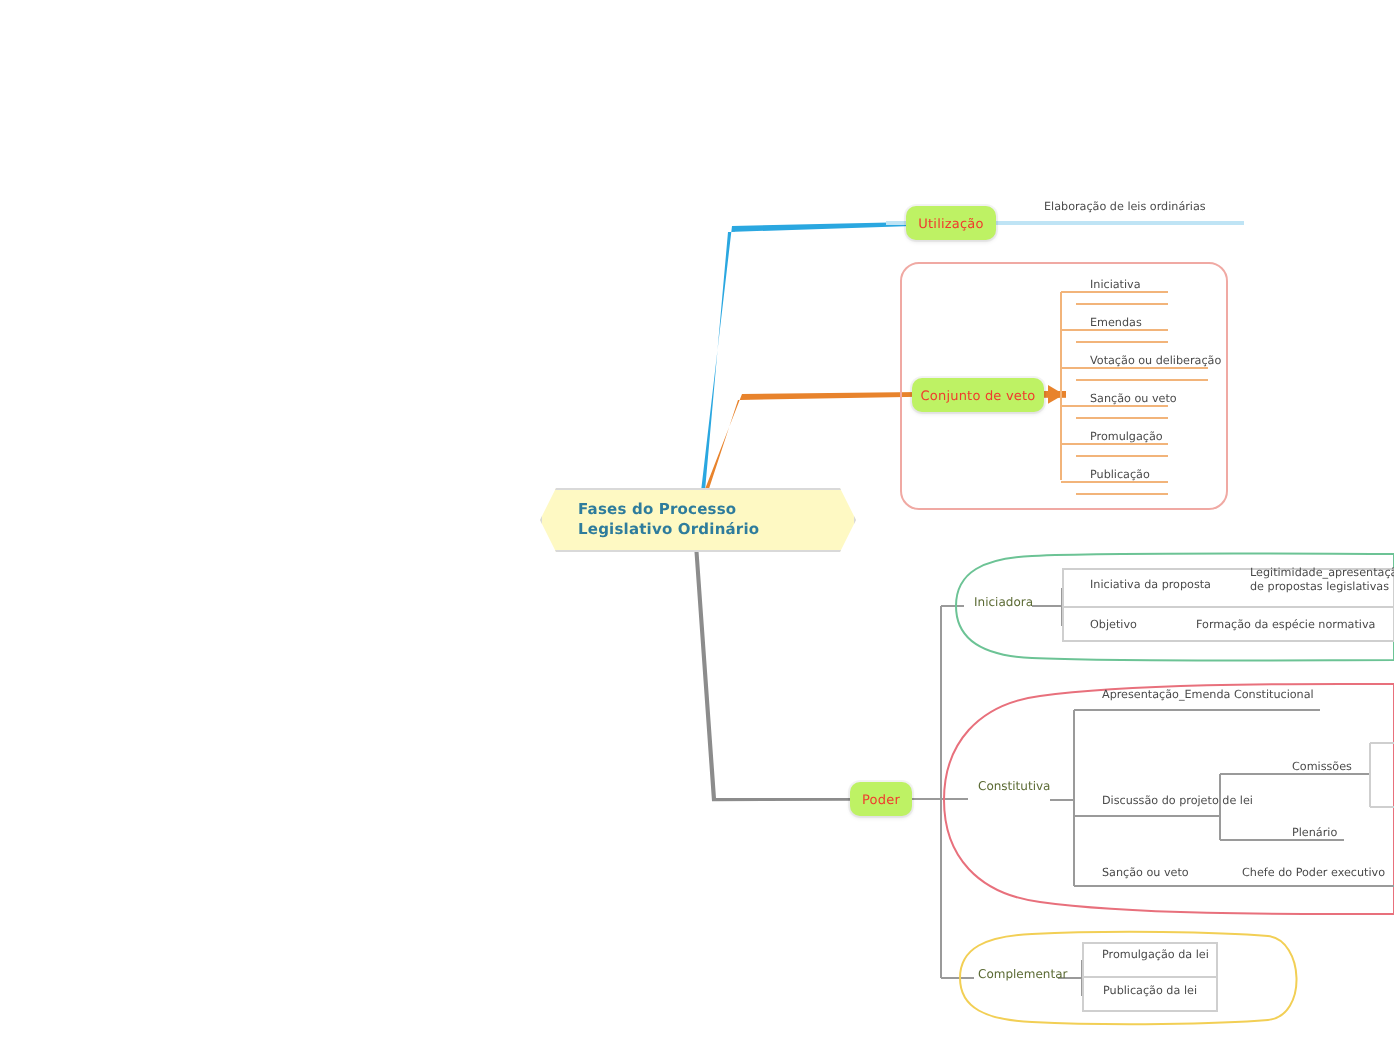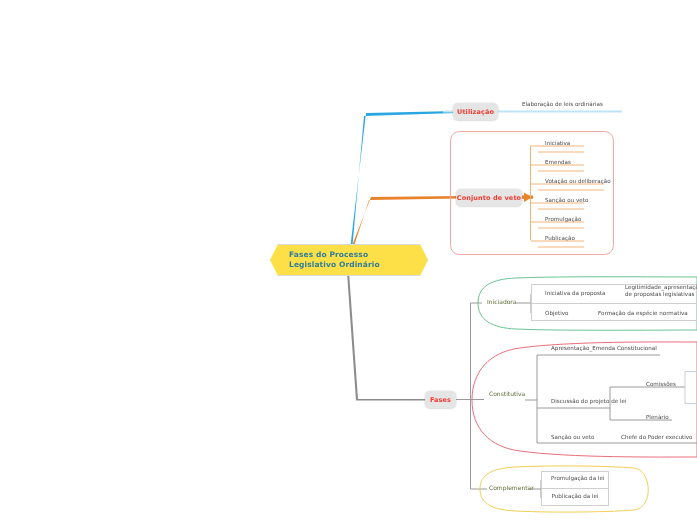--- a/index.html
+++ b/index.html
@@ -27,47 +27,47 @@
   .node {
     position: absolute;
     box-sizing: border-box;
     white-space: nowrap;
   }
 
   
   .root-node {
     left: 270px; top: 244px;
     width: 158px; height: 32px;
-    background: #fde047;
+    background: #fef9c3;
     border: 1px solid #d9d9d9;
     display: flex;
     align-items: center;
     padding-left: 18px;
     clip-path: polygon(8px 0, calc(100% - 8px) 0, 100% 50%, calc(100% - 8px) 100%, 8px 100%, 0 50%);
   }
   .root-label {
     color: #2e7c9c;
     font-size: 7.5px;
     font-weight: bold;
     line-height: 1.35;
     white-space: normal;
     width: 120px;
     letter-spacing: .1px;
   }
 
   
   .pill {
-    background: #e5e5e5;
+    background: #bef264;
     border-radius: 5px;
     box-shadow: 0 0 0 1px rgba(0,0,0,0.045), 0 1px 2px rgba(0,0,0,0.10);
     display: flex;
     align-items: center;
     justify-content: center;
     color: #f03a2e;
-    font-weight: bold;
+    font-weight: normal;
     font-size: 6.5px;
     letter-spacing: .1px;
     text-align: right;
   }
   #pill-utilizacao { left: 453px; top: 103px; width: 45px; height: 17px; }
   #pill-conjunto   { left: 456px; top: 189px; width: 66px; height: 17px; }
   #pill-fases      { left: 425px; top: 391px; width: 31px; height: 17px; }
 
   
   .leaf {
@@ -185,21 +185,21 @@
     <span>Sanção ou veto</span>
   </div>
   <div class="node leaf" style="left:545px; top:216px;">
     <span>Promulgação</span>
   </div>
   <div class="node leaf" style="left:545px; top:235px;">
     <span>Publicação</span>
   </div>
 
   <div class="node pill" id="pill-fases">
-    <span>Fases</span>
+    <span>Poder</span>
   </div>
 
   <div class="node cat" style="left:487px; top:298px;">
     <span>Iniciadora</span>
   </div>
   <div class="node leaf" style="left:545px; top:290px;">
     <span>Iniciativa da proposta</span>
   </div>
   <div class="node leaf" style="left:625px; top:284px; width:72px; white-space:normal;">
     <span>Legitimidade_apresentação de propostas legislativas</span>

